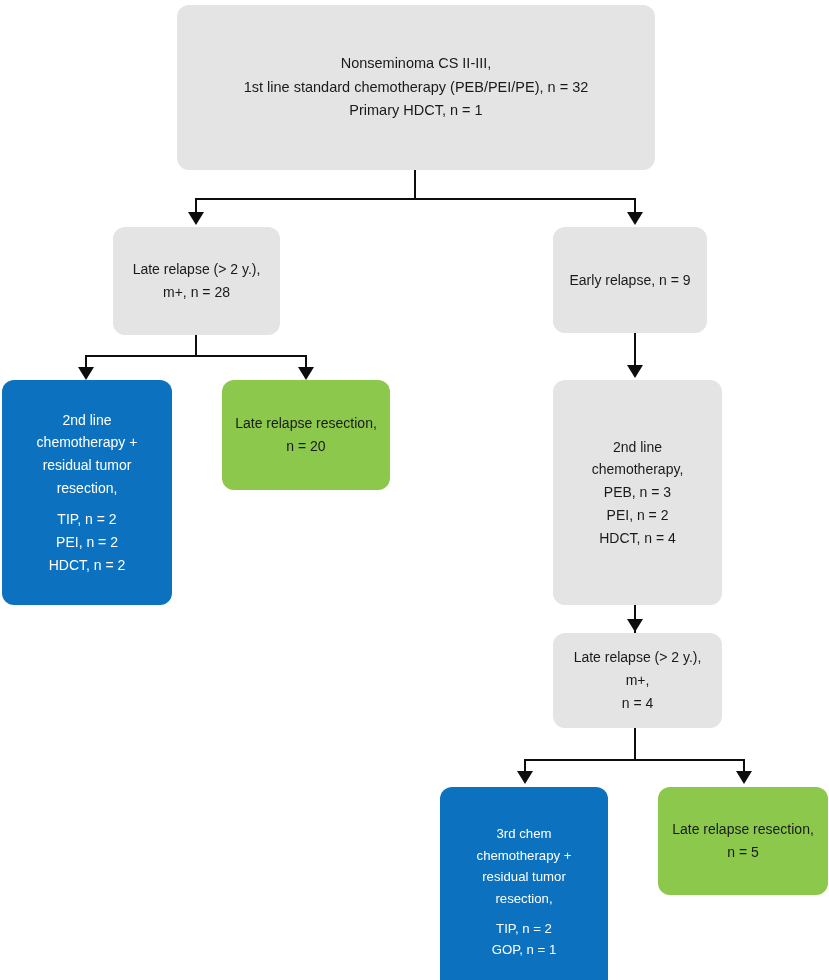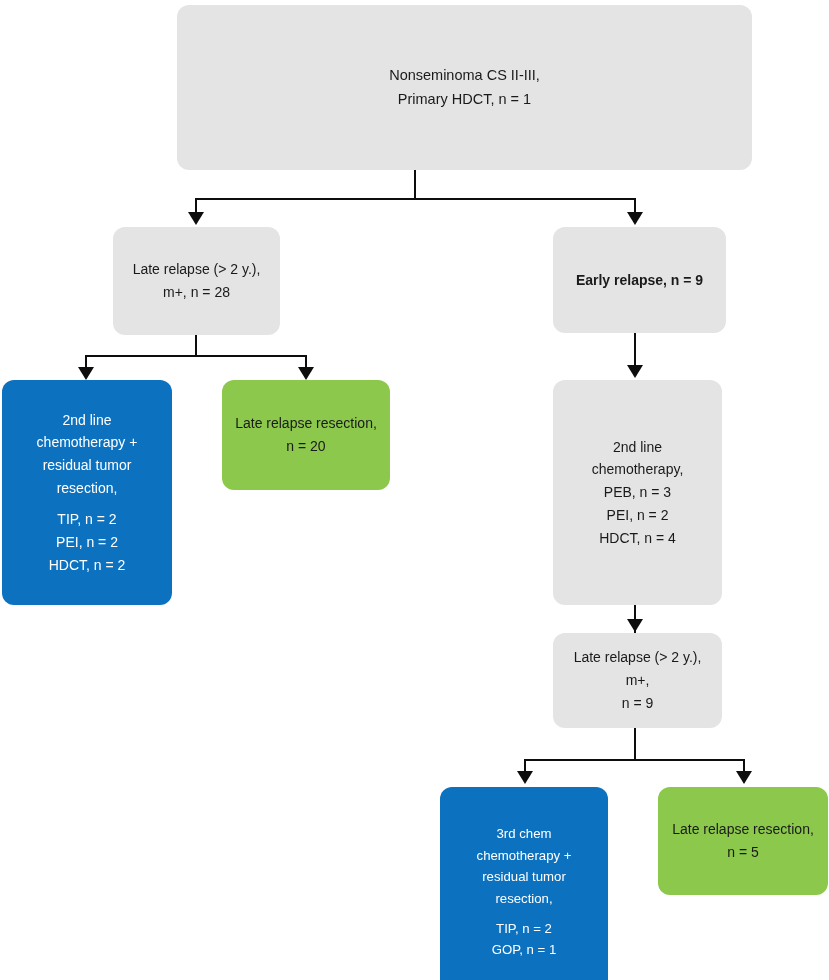--- a/index.html
+++ b/index.html
@@ -57,38 +57,39 @@
     border-right: 8.5px solid transparent;
     border-top: 13px solid #0d0d0d;
   }
   .gap { height: 9px; }
 </style>
 </head>
 <body>
 
 <div id="canvas">
 
-  <div class="node gray fs15" style="left:177px; top:5px; width:575px; height:165px;">
+  <div class="node gray fs15" style="left:177px; top:5px; width:478px; height:165px;">
     <span class="ln">Nonseminoma CS II-III,</span>
+    <span class="ln">1st line standard chemotherapy (PEB/PEI/PE), n = 32</span>
     <span class="ln">Primary HDCT, n = 1</span>
   </div>
 
   <div class="vline" style="left:414px; top:170px; height:30px;"></div>
   <div class="hline" style="left:195px; top:198px; width:441px;"></div>
   <div class="vline" style="left:195px; top:198px; height:16px;"></div>
   <div class="arrowhead" style="left:187.5px; top:212px;"></div>
   <div class="vline" style="left:634px; top:198px; height:16px;"></div>
   <div class="arrowhead" style="left:626.5px; top:212px;"></div>
 
   <div class="node gray fs14" style="left:113px; top:227px; width:167px; height:108px;">
     <span class="ln">Late relapse (&gt; 2 y.),</span>
     <span class="ln">m+, n = 28</span>
   </div>
 
-  <div class="node gray fs14" style="left:553px; top:227px; width:173px; height:106px;font-weight:bold;">
+  <div class="node gray fs14" style="left:553px; top:227px; width:154px; height:106px;">
     <span class="ln">Early relapse, n = 9</span>
   </div>
 
   <div class="vline" style="left:195px; top:335px; height:22px;"></div>
   <div class="hline" style="left:85px; top:355px; width:222px;"></div>
   <div class="vline" style="left:85px; top:355px; height:14px;"></div>
   <div class="arrowhead" style="left:77.5px; top:367px;"></div>
   <div class="vline" style="left:305px; top:355px; height:14px;"></div>
   <div class="arrowhead" style="left:297.5px; top:367px;"></div>
 
@@ -118,21 +119,21 @@
     <span class="ln">PEI, n = 2</span>
     <span class="ln">HDCT, n = 4</span>
   </div>
 
   <div class="vline" style="left:634px; top:605px; height:30px;"></div>
   <div class="arrowhead" style="left:626.5px; top:619px;"></div>
 
   <div class="node gray fs14" style="left:553px; top:633px; width:169px; height:95px;">
     <span class="ln">Late relapse (&gt; 2 y.),</span>
     <span class="ln">m+,</span>
-    <span class="ln">n = 9</span>
+    <span class="ln">n = 4</span>
   </div>
 
   <div class="vline" style="left:634px; top:728px; height:32px;"></div>
   <div class="hline" style="left:524px; top:759px; width:221px;"></div>
   <div class="vline" style="left:524px; top:759px; height:14px;"></div>
   <div class="arrowhead" style="left:516.5px; top:771px;"></div>
   <div class="vline" style="left:743px; top:759px; height:14px;"></div>
   <div class="arrowhead" style="left:735.5px; top:771px;"></div>
 
   <div class="node blue fs13" style="left:440px; top:787px; width:168px; height:210px;">

